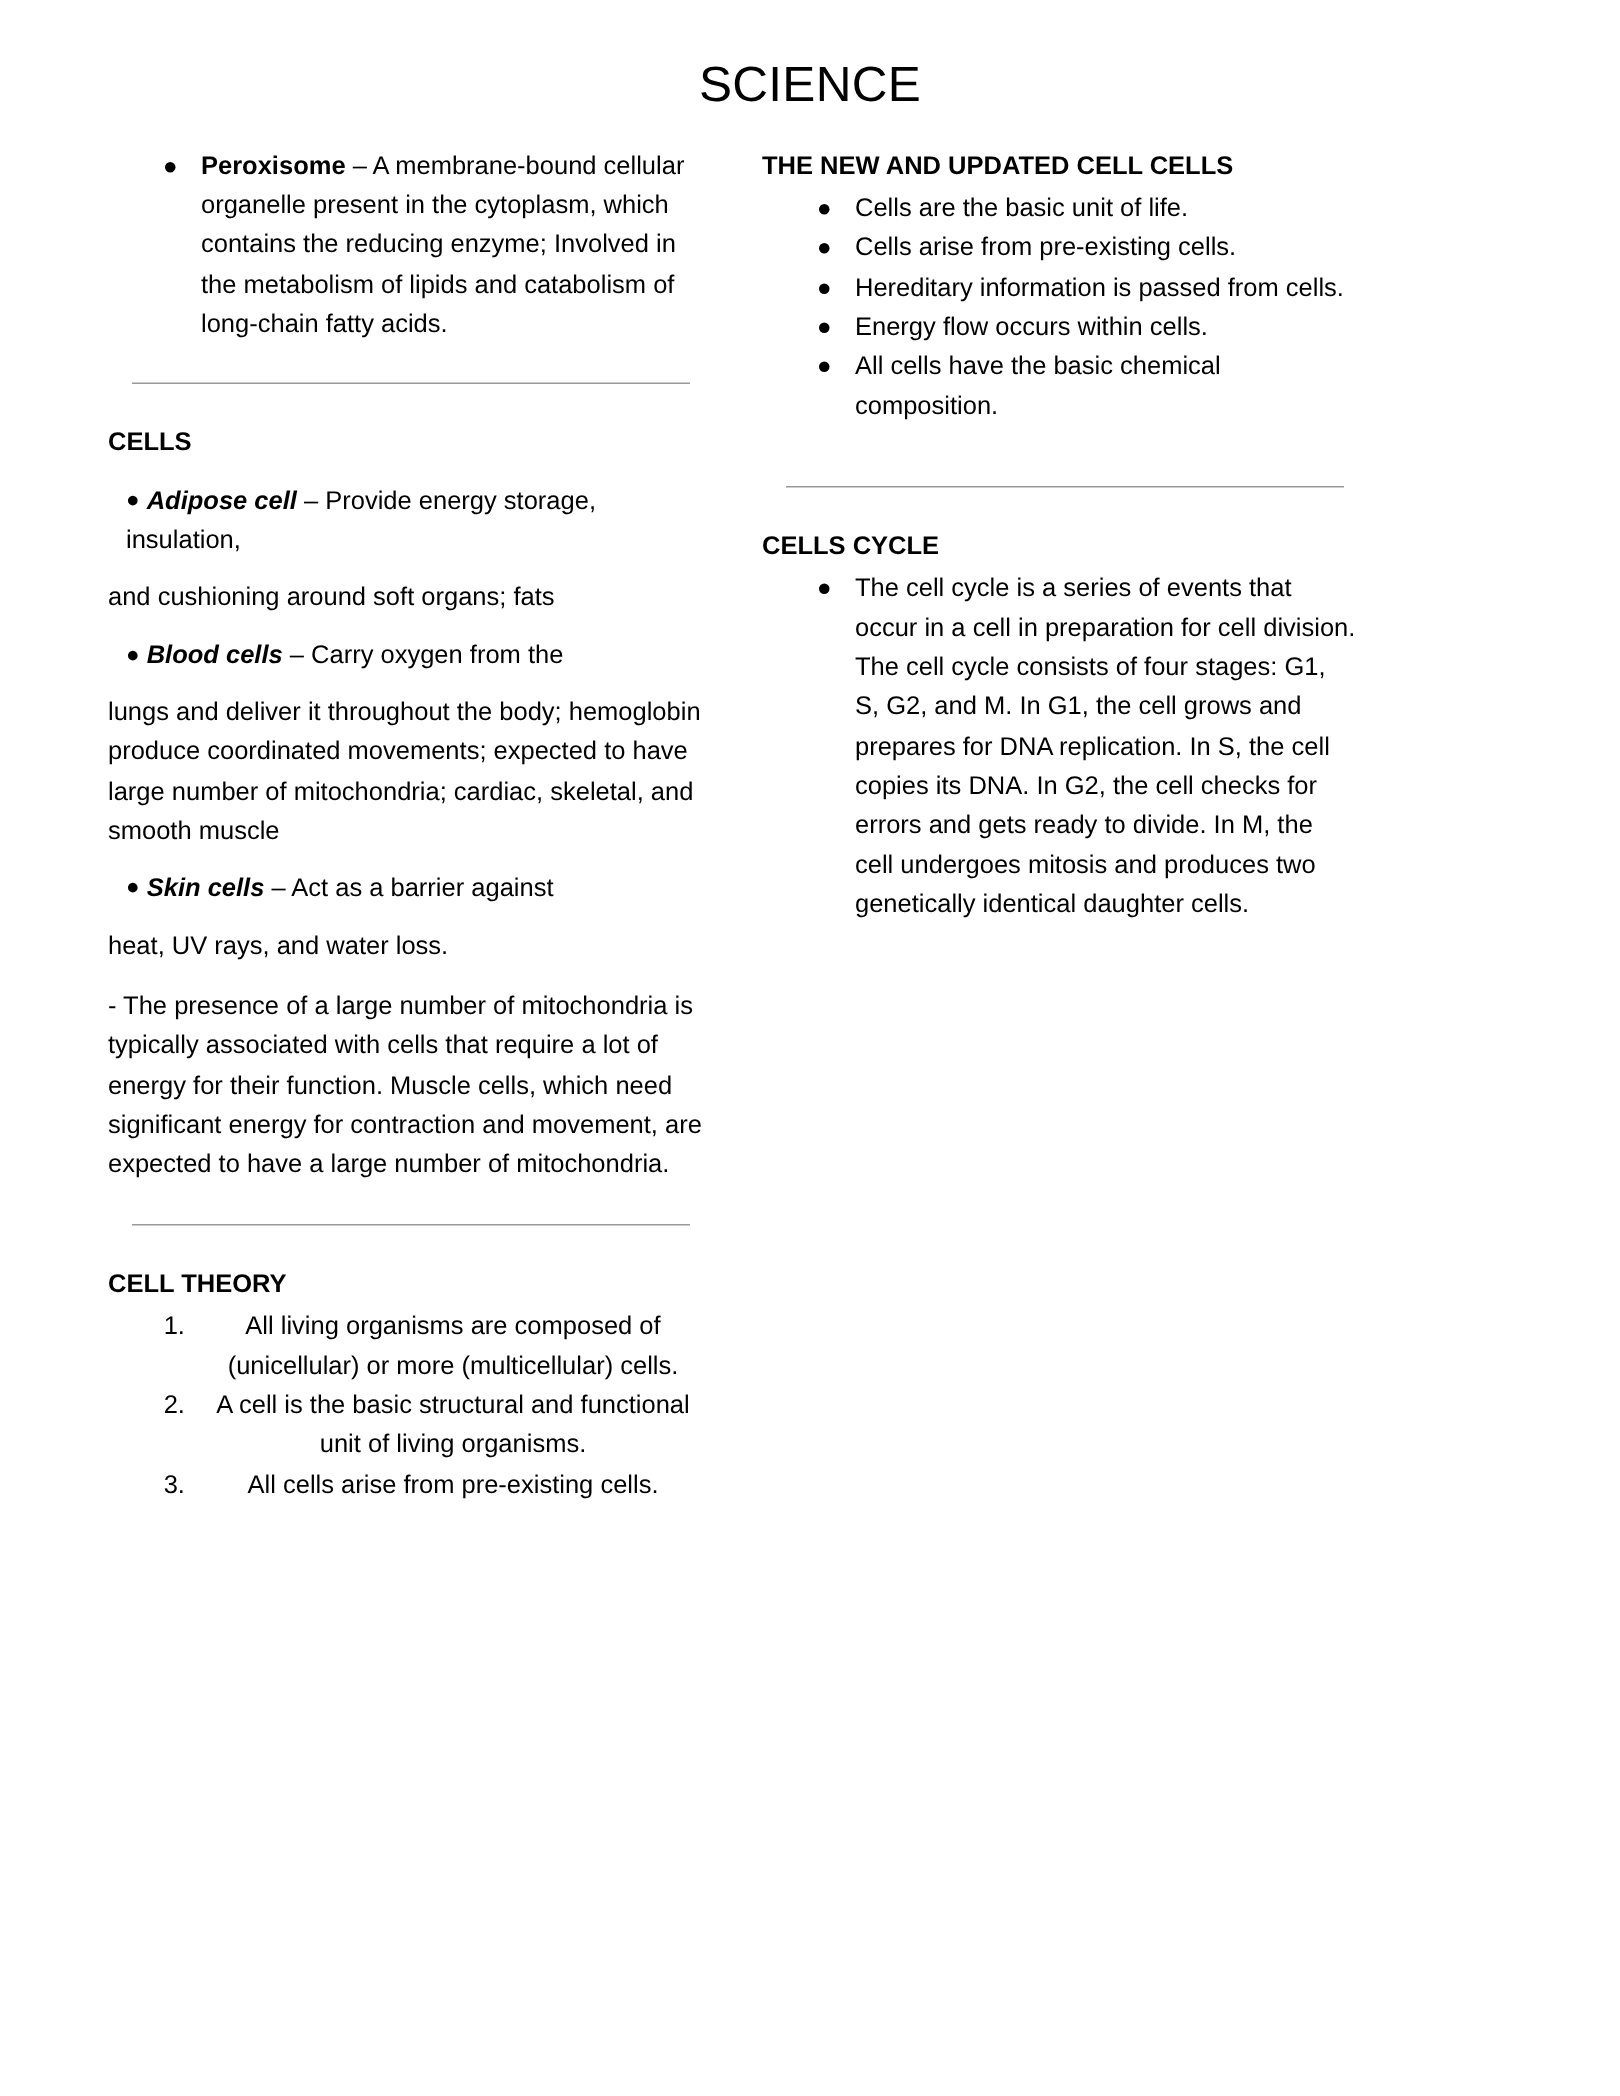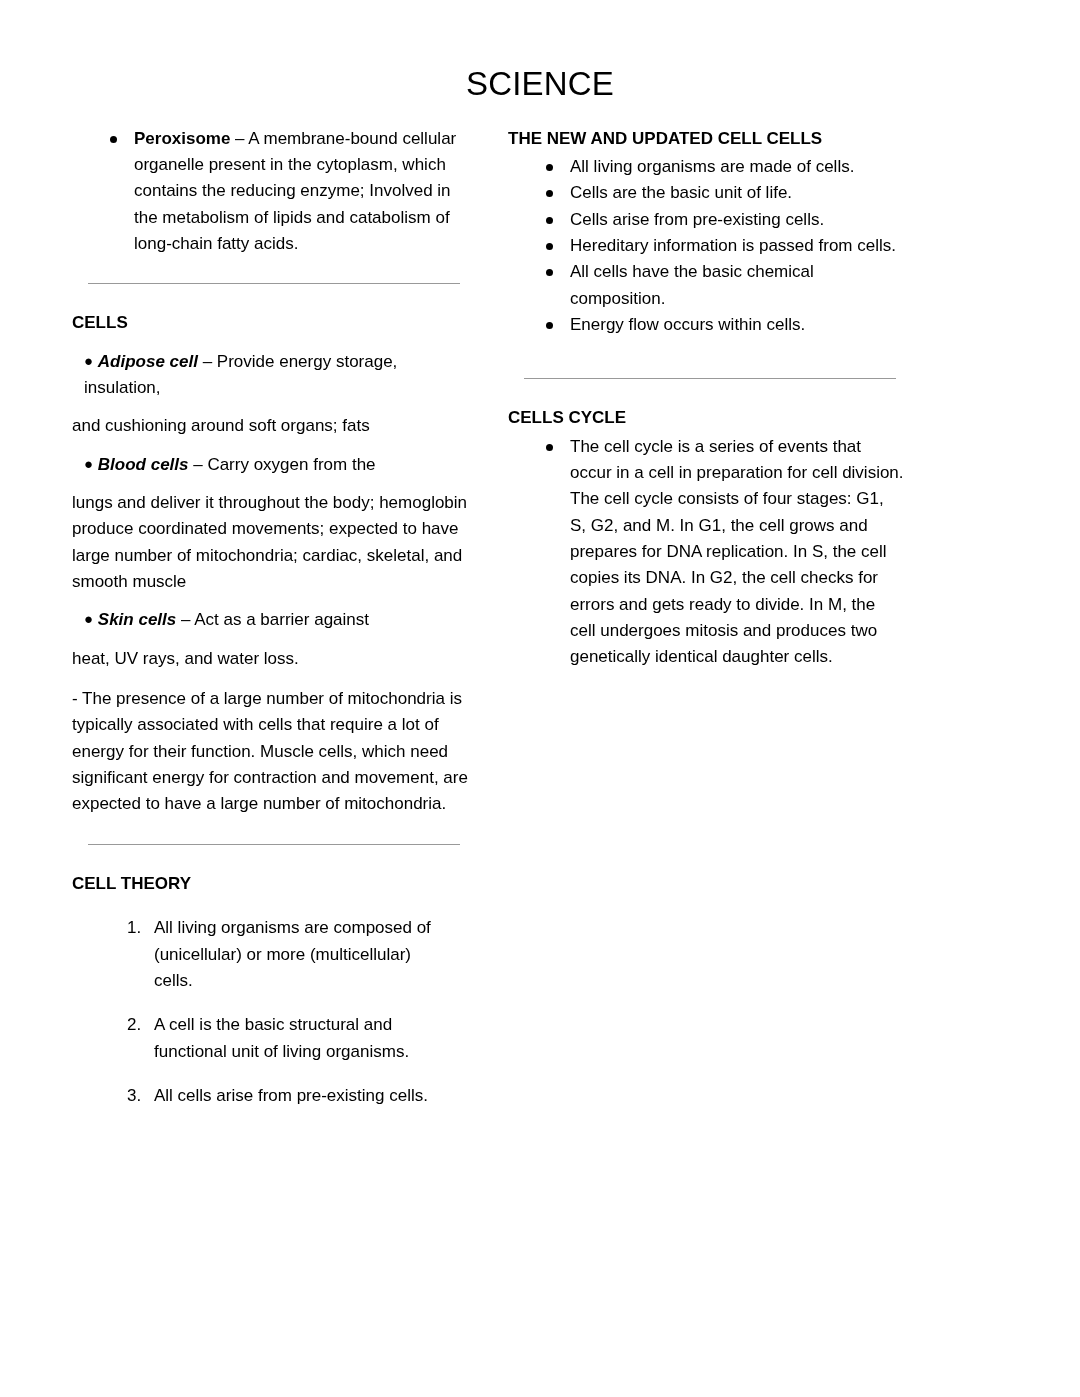--- a/index.html
+++ b/index.html
@@ -12,21 +12,21 @@
     width: 1080px;
     height: 1397px;
     font-family: "Liberation Sans", sans-serif;
     color: #000000;
     position: relative;
     overflow: hidden;
   }
   .page {
     width: 1080px;
     height: 1005px;
-    padding: 48px 72px 0 72px;
+    padding: 20px 72px 0 72px;
     position: relative;
   }
   .doc-title {
     text-align: center;
     font-size: 33px;
     font-weight: 400;
     line-height: 1.2;
     margin: 16px 0 22px 0;
     letter-spacing: 0.2px;
   }
@@ -88,21 +88,22 @@
   }
   .term-b { font-weight: bold; }
   .term-bi { font-weight: bold; font-style: italic; }
 
   ol.numbers {
     margin: 0 0 0 28px;
     padding-left: 28px;
   }
   ol.numbers > li {
     padding-left: 8px;
-    margin: 18px;
+    margin: 0;
+    text-align: center;
   }
 
   hr.rule {
     border: none;
     border-top: 1px solid #999;
     margin: 0;
     width: 372px;
   }
   hr.rule.indent { margin-left: 16px; }
   hr.rule.right { width: 372px; margin-left: 16px; }
@@ -165,26 +166,25 @@
         <li>A cell is the basic structural and functional unit of living organisms.</li>
         <li>All cells arise from pre-existing cells.</li>
       </ol>
 
     </div>
 
     <div class="col">
 
       <div class="section-heading">THE NEW AND UPDATED CELL CELLS</div>
       <ul class="bullets">
-        <li>All living organisms are made of cells.</li>
         <li>Cells are the basic unit of life.</li>
         <li>Cells arise from pre-existing cells.</li>
         <li>Hereditary information is passed from cells.</li>
+        <li>Energy flow occurs within cells.</li>
         <li>All cells have the basic chemical composition.</li>
-        <li>Energy flow occurs within cells.</li>
       </ul>
 
       <div class="spacer-lg"></div>
       <hr class="rule right">
       <div class="spacer-md"></div>
 
       <div class="section-heading">CELLS CYCLE</div>
       <ul class="bullets">
         <li>The cell cycle is a series of events that occur in a cell in preparation for cell division. The cell cycle consists of four stages: G1, S, G2, and M. In G1, the cell grows and prepares for DNA replication. In S, the cell copies its DNA. In G2, the cell checks for errors and gets ready to divide. In M, the cell undergoes mitosis and produces two genetically identical daughter cells.</li>
       </ul>

